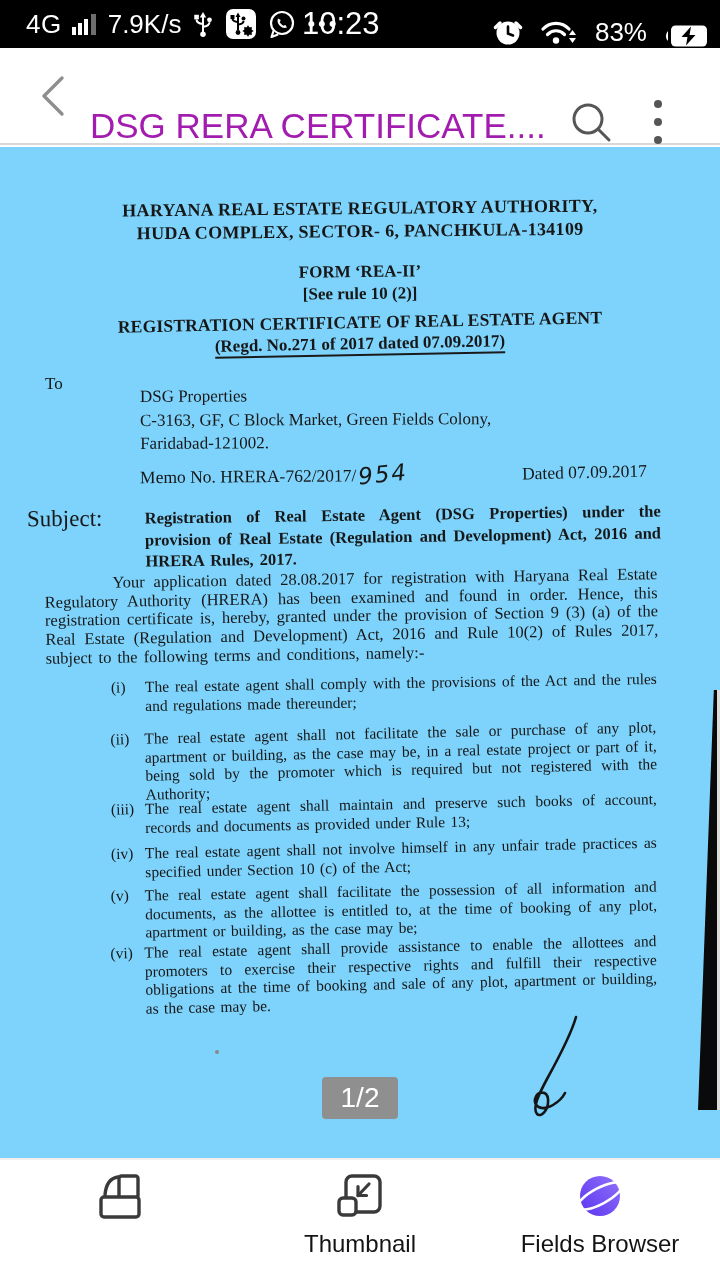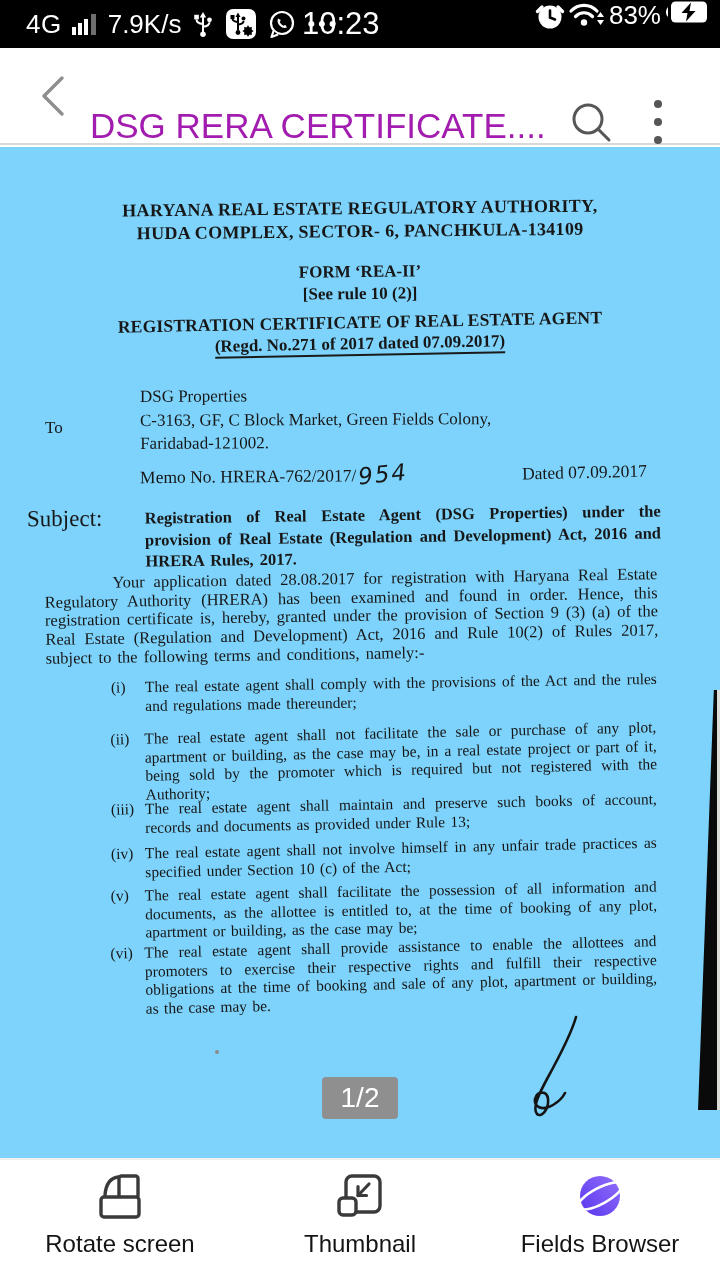--- a/index.html
+++ b/index.html
@@ -10,21 +10,21 @@
 
   
   .statusbar { position:absolute; top:0; left:0; width:720px; height:48px;
                background:#000; color:#fff; }
   .sb-left { position:absolute; left:26px; top:0; height:48px; display:flex;
              align-items:center; gap:10px; font-size:26px; }
   .sb-net { letter-spacing:0.5px; }
   .sb-time { position:absolute; left:302px; top:0; height:48px; display:flex;
              align-items:center; font-size:31px; }
   .sb-right { position:absolute; right:12px; top:0; height:48px; display:flex;
-              align-items:flex-start; gap:3px; font-size:26px; }
+              align-items:flex-end; gap:17px; font-size:26px; }
   .sb-dots { font-size:22px; letter-spacing:3px; }
 
   
   .appbar { position:absolute; top:48px; left:0; width:720px; height:97px;
             background:#fff; border-bottom:2px solid #d8d8d8; }
   .back-btn { position:absolute; left:38px; top:26px; width:28px; height:44px; }
   .app-title { position:absolute; left:90px; top:78px; transform:translateY(-50%);
                font-size:35px; color:#a21caf; white-space:nowrap; }
   .search-btn { position:absolute; left:568px; top:74px; transform:translateY(-50%);
                 width:46px; height:46px; }
@@ -38,21 +38,21 @@
   .docarea .abs { position:absolute; }
   .ctr { left:0; width:720px; text-align:center; }
   .doc-h1 { top:50px; font-size:18px; line-height:23px; font-weight:bold;
             transform:rotate(-0.6deg); letter-spacing:0.3px; }
   .doc-form { top:114px; font-size:17px; line-height:22px; font-weight:bold;
               transform:rotate(-0.6deg); }
   .doc-title { top:165px; font-size:17.5px; font-weight:bold; transform:rotate(-1.1deg);
                letter-spacing:0.2px; }
   .doc-regd { top:187px; font-weight:bold; font-size:17px; transform:rotate(-1.1deg); }
   .doc-regd span { border-bottom:2px solid #1a1a1a; padding-bottom:1px; }
-  .doc-to { left:45px; top:227px; font-size:17px;margin-top:44px; }
+  .doc-to { left:45px; top:227px; font-size:17px; }
   .doc-addr { left:140px; top:237px; font-size:17px; line-height:23.5px;
               transform:rotate(-0.3deg); }
   .doc-memo { left:140px; top:314px; font-size:17.5px; transform:rotate(-0.5deg); }
   .hand { display:inline-block; font-family:"DejaVu Sans", sans-serif;
           font-style:italic; font-size:23px; transform:rotate(-5deg) translateY(1px);
           letter-spacing:2px; margin-left:2px; }
   .doc-dated { left:522px; top:315px; font-size:17.5px; transform:rotate(-1.3deg); }
   .doc-subject-label { left:27px; top:359px; font-size:23px; font-weight:normal;
                        transform:rotate(-0.4deg); }
   .doc-subject { left:145px; top:357px; width:516px; font-size:16.5px; font-weight:bold;
@@ -247,21 +247,20 @@
   </div>
 
   <nav class="toolbar">
 
     <div class="tb-item">
       <svg width="50" height="50" viewBox="0 0 50 50">
         <rect x="24" y="5" width="19" height="22" rx="2.5" fill="none" stroke="#3a3a3a" stroke-width="3.4"></rect>
         <path d="M10 24 C11 12 16 7 23 6" fill="none" stroke="#3a3a3a" stroke-width="3.4" stroke-linecap="round"></path>
         <rect x="6" y="26" width="38" height="20" rx="3" fill="#fff" stroke="#3a3a3a" stroke-width="3.4"></rect>
       </svg>
-      <span class="tb-label">Rotate screen</span>
     </div>
 
 
     <div class="tb-item">
       <svg width="50" height="50" viewBox="0 0 50 50">
         <rect x="11" y="5" width="34" height="36" rx="6" fill="none" stroke="#3a3a3a" stroke-width="3.4"></rect>
         <path d="M34 13 L23 24.5" stroke="#3a3a3a" stroke-width="3.2" stroke-linecap="round"></path>
         <path d="M23 15.5 L23 24.5 L31.5 24.5" fill="none" stroke="#3a3a3a" stroke-width="3.2" stroke-linecap="round" stroke-linejoin="round"></path>
         <rect x="4" y="27" width="17" height="17" rx="4" fill="#fff" stroke="#3a3a3a" stroke-width="3.4"></rect>
       </svg>

